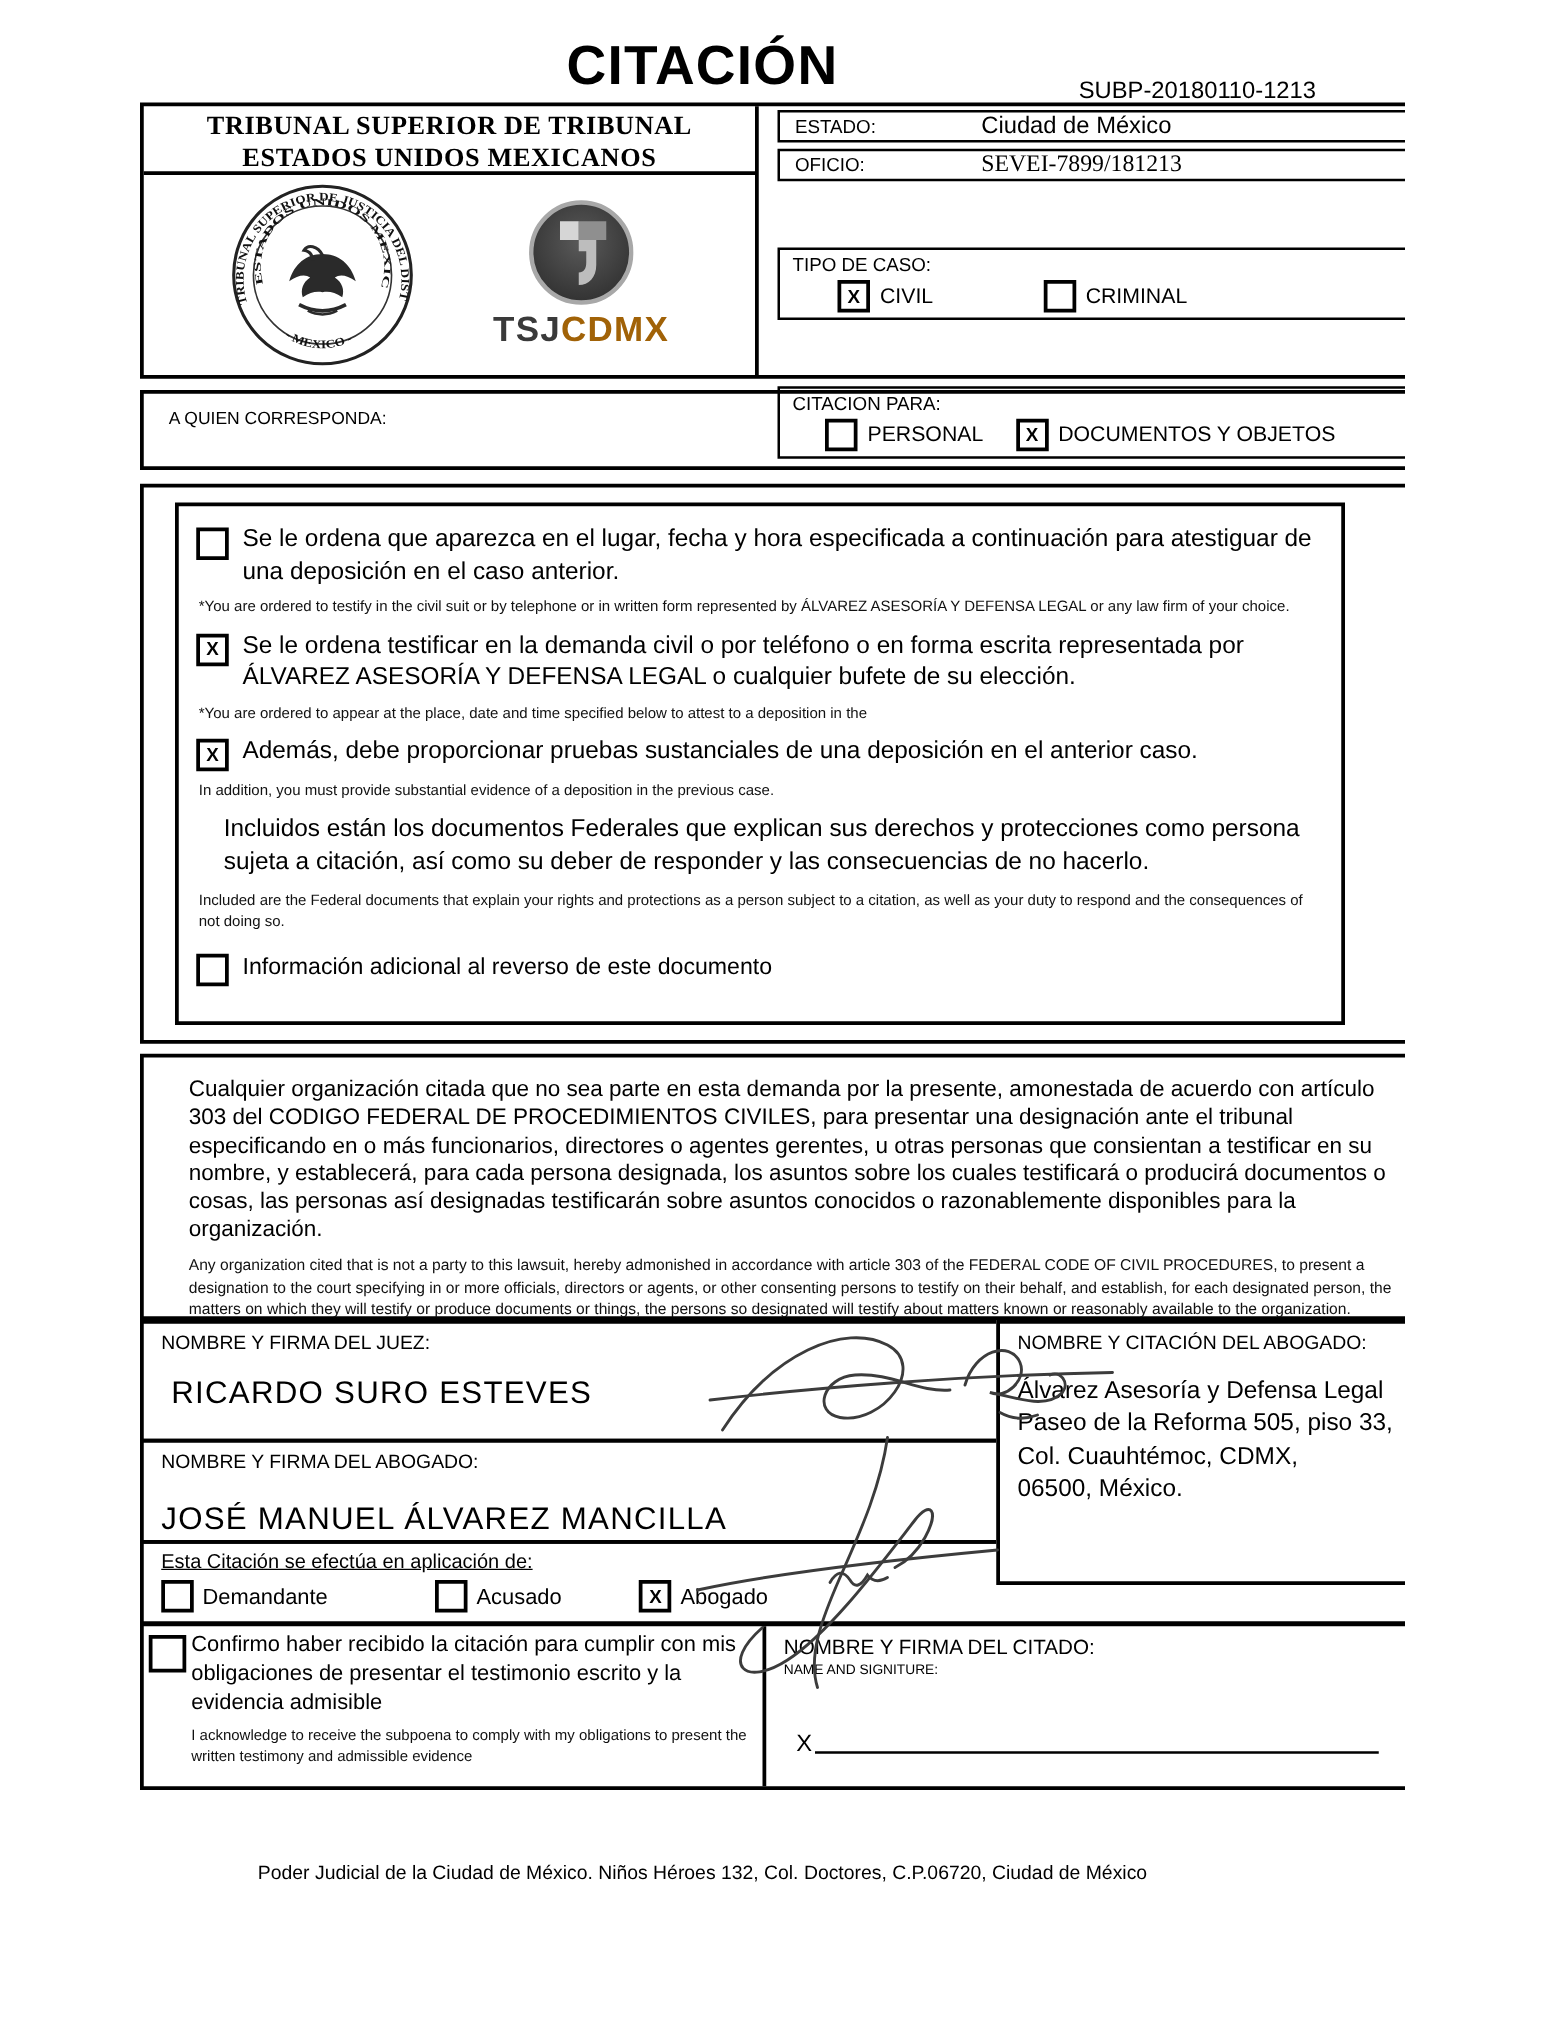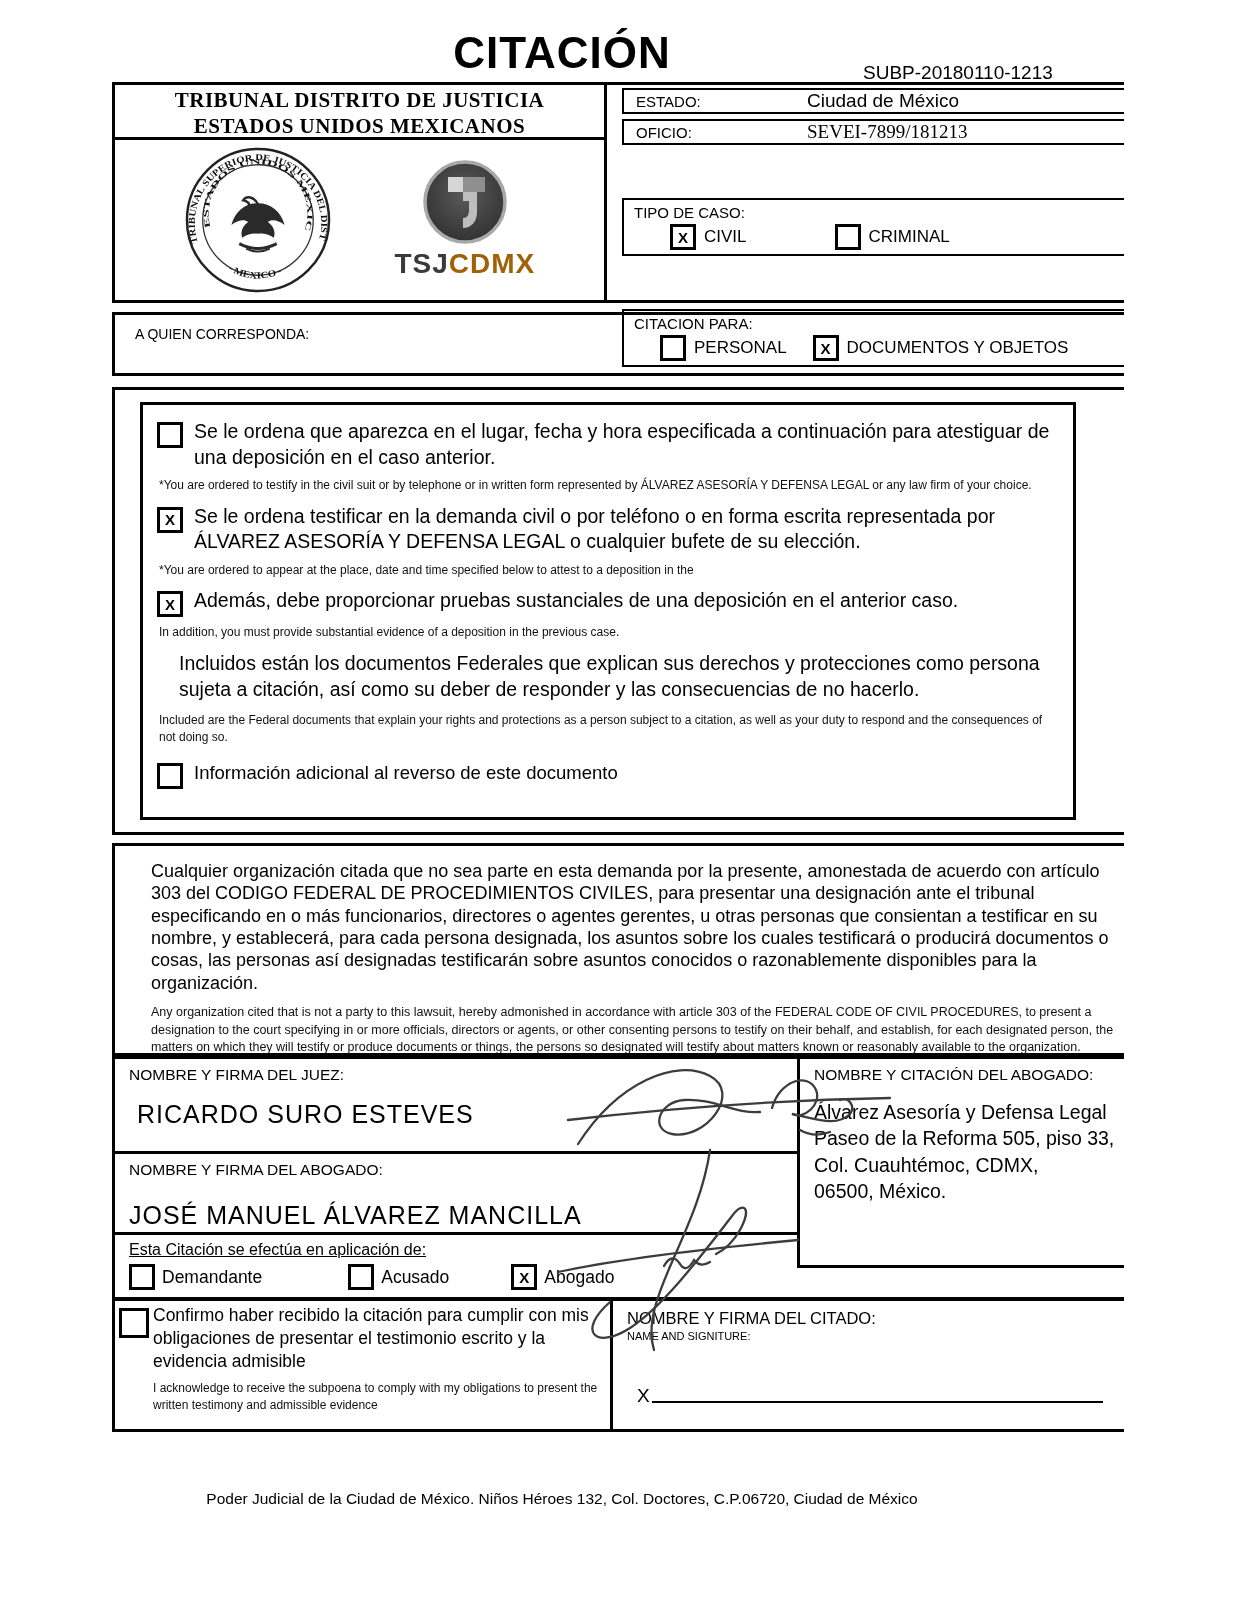--- a/index.html
+++ b/index.html
@@ -18,24 +18,24 @@
             font-family:"Liberation Serif",serif;font-weight:bold;font-size:21px;
             line-height:1.22;padding-top:3px;box-sizing:border-box;letter-spacing:.5px;}
   .logos{flex:1;display:flex;align-items:center;justify-content:space-evenly;padding:2px 6px;}
   .seal{width:148px;height:148px;}
   .tsj{display:flex;flex-direction:column;align-items:center;gap:4px;}
   .tsj-word{font-size:28px;font-weight:bold;letter-spacing:1px;}
   .tsj-word .t1{color:#3a3a3a;} .tsj-word .t2{color:#a16207;}
 
   .ht-right{flex:1;display:flex;flex-direction:column;gap:5px;padding:3px 3px 3px 15px;box-sizing:border-box;}
   .hr-box{border:2px solid #000;box-sizing:border-box;background:#fff;}
-  .estado,.oficio{display:flex;align-items:center;padding:0 12px;gap:36px;}
+  .estado,.oficio{display:flex;align-items:center;padding:0 12px;}
   .estado{height:52px;} .oficio{height:46px;}
   .lbl{font-size:15px;width:105px;flex:none;}
-  .val{font-size:19px;margin-left:30px;}
+  .val{font-size:19px;margin-left:44px;}
   .val-serif{font-family:"Liberation Serif",serif;}
   .tipo,.citpara{flex:1;padding:4px 10px;margin-top:48px;}
   .hr-lbl{font-size:15px;}
   .opts{display:flex;align-items:center;margin-top:3px;}
   .opt{display:flex;align-items:center;gap:8px;}
   .opt-lbl{font-size:17px;}
 
   
   .cb{display:inline-flex;align-items:center;justify-content:center;width:20px;height:20px;
       border:3px solid #000;font-weight:bold;font-size:15px;flex:none;background:#fff;
@@ -105,21 +105,21 @@
 <body>
 
 <div class="page">
 
   <div class="doc-title">CITACIÓN</div>
   <div class="doc-number">SUBP-20180110-1213</div>
 
   <div class="header-table">
     <div class="ht-left">
       <div class="tribunal">
-        <div>TRIBUNAL DISTRITO DE JUSTICIA</div>
+        <div>TRIBUNAL SUPERIOR DE TRIBUNAL</div>
         <div>ESTADOS UNIDOS MEXICANOS</div>
       </div>
       <div class="logos">
         <svg class="seal" viewBox="0 0 150 150">
           <defs>
             <path id="op" d="M 14,98 A 64,64 0 1 1 136,98"></path>
             <path id="ip" d="M 29,88 A 50,50 0 1 1 121,88"></path>
             <path id="bp" d="M 38,120 A 55,55 0 0 0 112,120"></path>
           </defs>
           <circle cx="75" cy="75" r="72" fill="none" stroke="#222" stroke-width="2.5"></circle>

